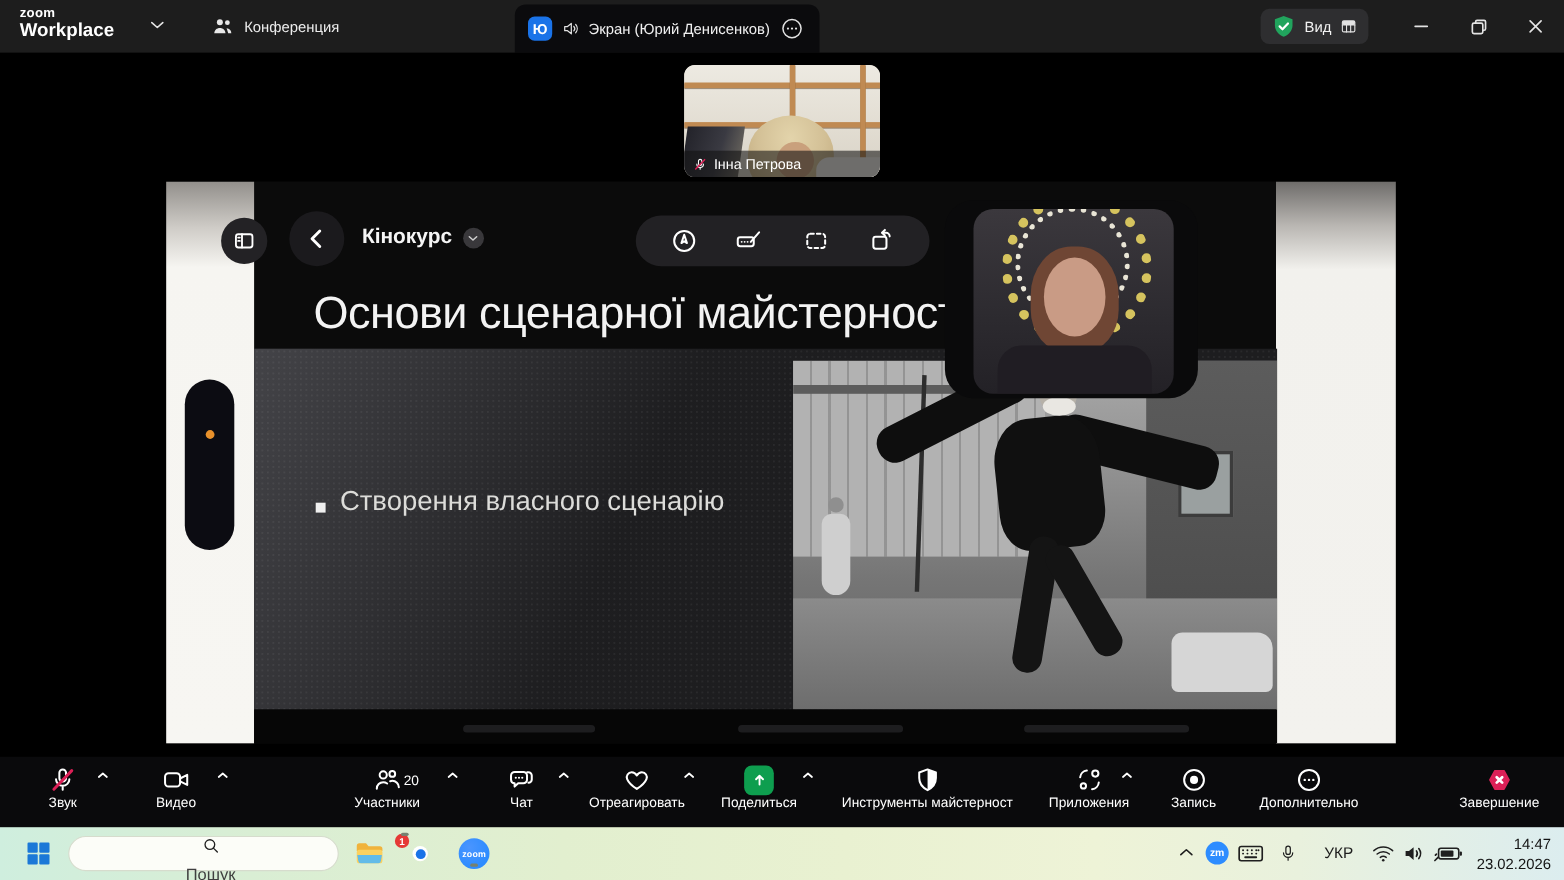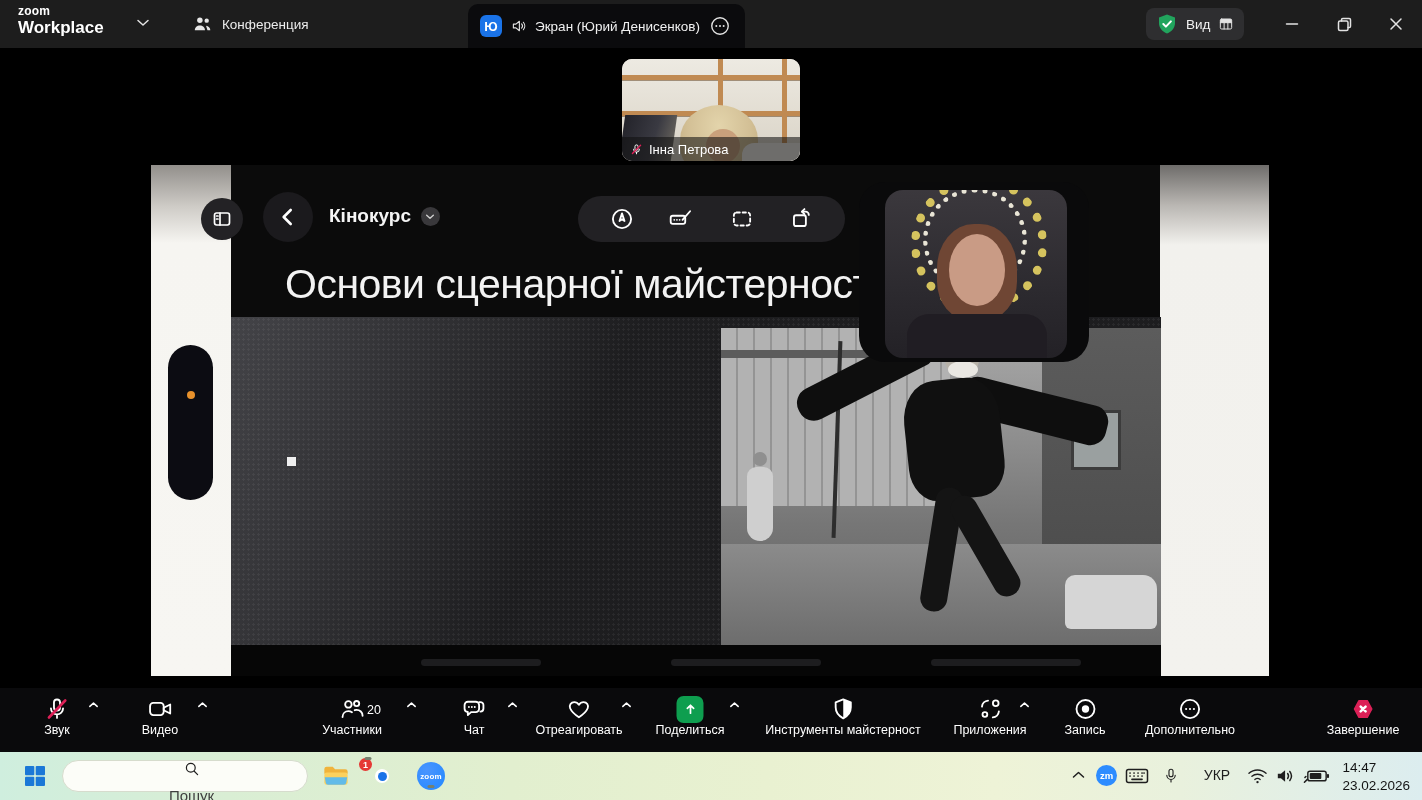--- a/index.html
+++ b/index.html
@@ -110,21 +110,21 @@
   .tbtn{position:absolute;top:10px;background:none;border:0;padding:0;cursor:pointer;}
   .search-pill{position:absolute;left:62px;top:8px;width:246px;height:32px;border-radius:16px;background:#fcfdf8;border:1px solid #d6dccd;display:flex;align-items:center;gap:10px;padding-left:13px;box-sizing:border-box;color:#3f3f3f;font-size:15px;cursor:pointer;flex-direction:column;}
   .chrome-disc{position:relative;width:28px;height:28px;border-radius:50%;background:conic-gradient(from -90deg,#ea4335 0deg 120deg,#fdd835 120deg 240deg,#43a047 240deg 360deg);}
   .chrome-disc::before{content:"";position:absolute;left:7px;top:7px;width:14px;height:14px;border-radius:50%;background:#fff;}
   .chrome-disc::after{content:"";position:absolute;left:9.5px;top:9.5px;width:9px;height:9px;border-radius:50%;background:#1a73e8;}
   .badge{position:absolute;right:-4px;top:-4px;width:13px;height:13px;border-radius:50%;background:#e53935;color:#fff;font-size:9px;font-weight:700;display:flex;align-items:center;justify-content:center;}
   .zoomapp{width:28px;height:28px;border-radius:50%;background:radial-gradient(circle at 35% 30%,#4a95ff,#2d8cff 70%);color:#fff;font-size:8px;font-weight:700;display:flex;align-items:center;justify-content:center;letter-spacing:.2px;}
   .rundot{position:absolute;bottom:2px;left:50%;transform:translateX(-50%);width:7px;height:3px;border-radius:2px;background:#77816f;}
   .zm-disc{width:21px;height:21px;border-radius:50%;background:#2d8cff;color:#fff;font-size:9.5px;font-weight:700;display:flex;align-items:center;justify-content:center;}
   .lang{position:absolute;left:1198px;top:15px;width:38px;text-align:center;font-size:14px;color:#1d1d1d;cursor:pointer;}
-  .clock{position:absolute;right:12px;top:7px;text-align:left;font-size:13.5px;line-height:1.3;color:#141414;cursor:pointer;}
+  .clock{position:absolute;right:12px;top:7px;text-align:right;font-size:13.5px;line-height:1.3;color:#141414;cursor:pointer;}
 </style>
 </head>
 <body>
 
 <div id="app">
 
   <header id="titlebar">
     <div class="logo">
       <span class="l1">zoom</span>
       <span class="l2">Workplace</span>
@@ -288,20 +288,21 @@
             <circle cx="3" cy="3" r="1.6" fill="#d4d4d4"></circle>
             <circle cx="3" cy="10" r="1.6" fill="#d4d4d4"></circle>
             <circle cx="3" cy="17" r="1.6" fill="#d4d4d4"></circle>
           </svg>
       </button>
 
       <h1 class="slide-title">Основи сценарної майстерност</h1>
       <div class="slide-body">
         <span class="bullet-sq"></span>
         <div class="bullet-text">
+          <div>Створення власного сценарію</div>
         </div>
         <div class="photo">
           <div class="ph-b1"></div>
           <div class="ph-roof"></div>
           <div class="ph-wall"></div>
           <div class="ph-win"></div>
           <div class="ph-road"></div>
           <div class="ph-pole"></div>
           <div class="ph-ladyhead"></div>
           <div class="ph-lady"></div>

